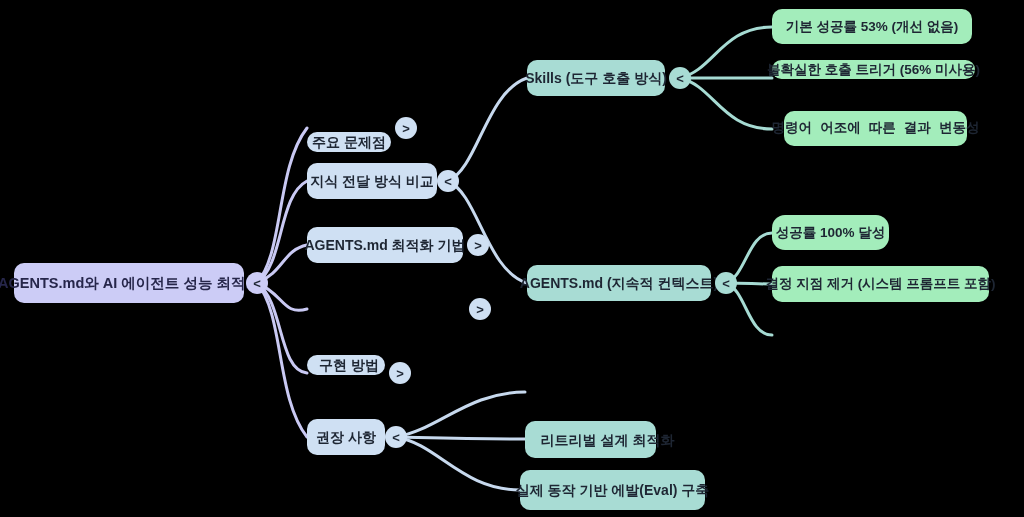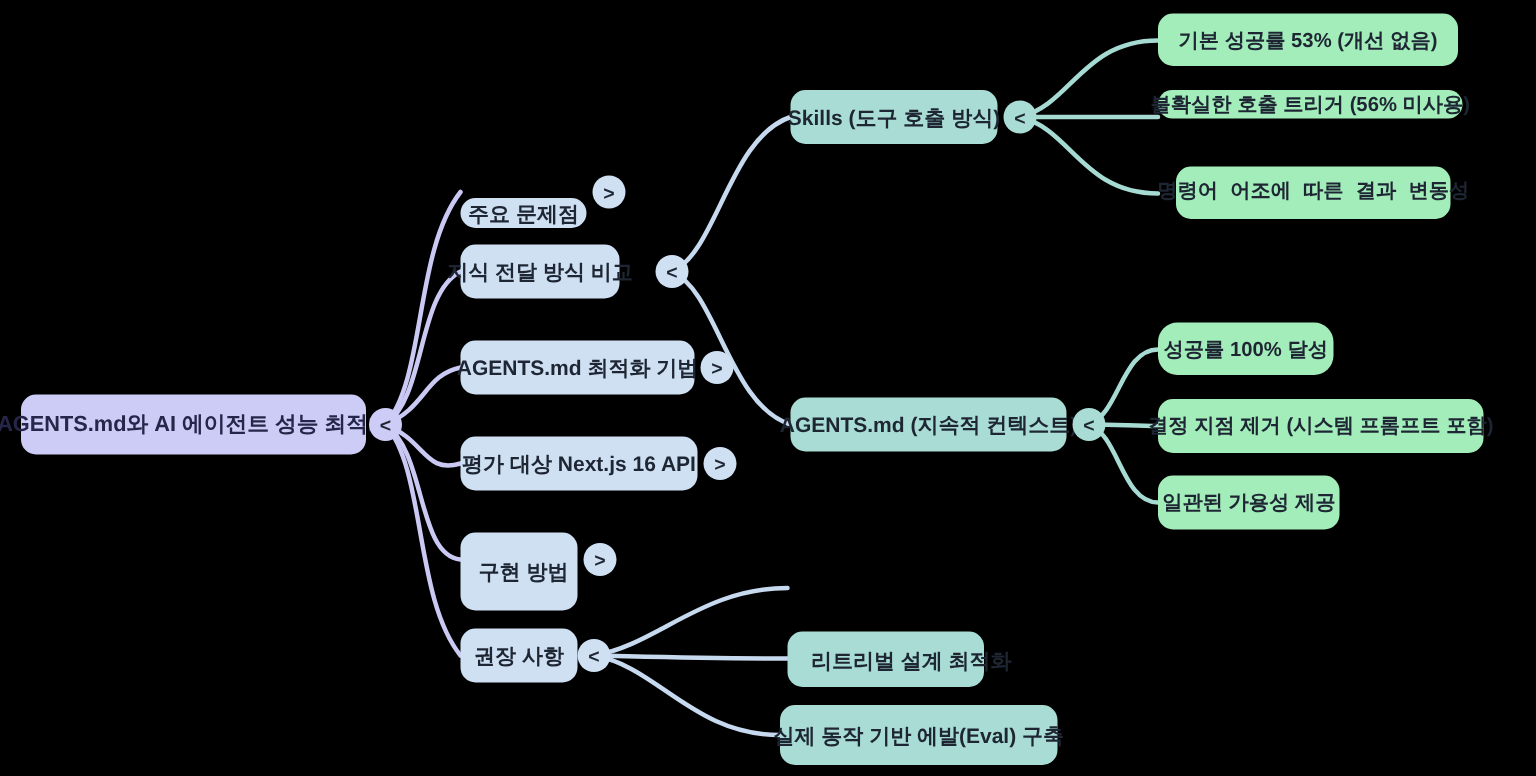--- a/index.html
+++ b/index.html
@@ -54,44 +54,42 @@
     <path class="edge-l3" d="M726 283 C746 283 756 284 772 284"></path>
     <path class="edge-l3" d="M726 283 C746 290 748 335 772 335"></path>
   </svg>
 
   <div class="node root-node" style="left:14px;top:263px;width:230px;height:40px;">AGENTS.md와 AI 에이전트 성능 최적화</div>
   <div class="toggle toggle-l1" style="left:246px;top:272px;">&lt;</div>
 
   <div class="node l2-node" style="left:307px;top:110px;width:84px;height:20px;margin-top:22px;">주요 문제점</div>
   <div class="toggle toggle-l2" style="left:395px;top:117px;">&gt;</div>
 
-  <div class="node l2-node" style="left:307px;top:163px;width:106px;height:36px;">지식 전달 방식 비교</div>
+  <div class="node l2-node" style="left:307px;top:163px;width:130px;height:36px;">지식 전달 방식 비교</div>
   <div class="toggle toggle-l2" style="left:437px;top:170px;">&lt;</div>
 
   <div class="node l2-node" style="left:307px;top:227px;width:156px;height:36px;">AGENTS.md 최적화 기법</div>
   <div class="toggle toggle-l2" style="left:467px;top:234px;">&gt;</div>
 
-  <div class="node l2-node" style="left:307px;top:291px;width:158px;height:36px;">평가 대상 Next.js 16 API</div>
   <div class="toggle toggle-l2" style="left:469px;top:298px;">&gt;</div>
 
-  <div class="node l2-node" style="left:307px;top:355px;width:78px;height:52px;padding-left:12px;">구현 방법</div>
+  <div class="node l2-node" style="left:307px;top:355px;width:78px;height:20px;padding-left:12px;">구현 방법</div>
   <div class="toggle toggle-l2" style="left:389px;top:362px;">&gt;</div>
 
   <div class="node l2-node" style="left:307px;top:419px;width:78px;height:36px;">권장 사항</div>
   <div class="toggle toggle-l2" style="left:385px;top:426px;">&lt;</div>
 
   <div class="node l3-node" style="left:527px;top:60px;width:138px;height:36px;">Skills (도구 호출 방식)</div>
   <div class="toggle toggle-l3" style="left:669px;top:67px;">&lt;</div>
 
   <div class="node l3-node" style="left:527px;top:265px;width:184px;height:36px;">AGENTS.md (지속적 컨텍스트)</div>
   <div class="toggle toggle-l3" style="left:715px;top:272px;">&lt;</div>
 
   <div class="node l3-node" style="left:525px;top:421px;width:131px;height:37px;padding-left:40px;">리트리벌 설계 최적화</div>
   <div class="node l3-node" style="left:520px;top:470px;width:185px;height:40px;">실제 동작 기반 에발(Eval) 구축</div>
 
   <div class="node l4-node" style="left:772px;top:9px;width:200px;height:35px;">기본 성공률 53% (개선 없음)</div>
   <div class="node l4-node" style="left:772px;top:60px;width:203px;height:19px;">불확실한 호출 트리거 (56% 미사용)</div>
   <div class="node l4-node" style="left:784px;top:111px;width:183px;height:35px;font-family:Liberation Mono, monospace;">명령어 어조에 따른 결과 변동성</div>
   <div class="node l4-node" style="left:772px;top:215px;width:117px;height:35px;border-radius:13px;">성공률 100% 달성</div>
   <div class="node l4-node" style="left:772px;top:266px;width:217px;height:36px;text-align:right;">결정 지점 제거 (시스템 프롬프트 포함)</div>
-  <div class="node l4-node" style="left:772px;top:317px;width:121px;height:36px;">일관된 가용성 제공</div>
 
 </div>
 
 </body></html>

